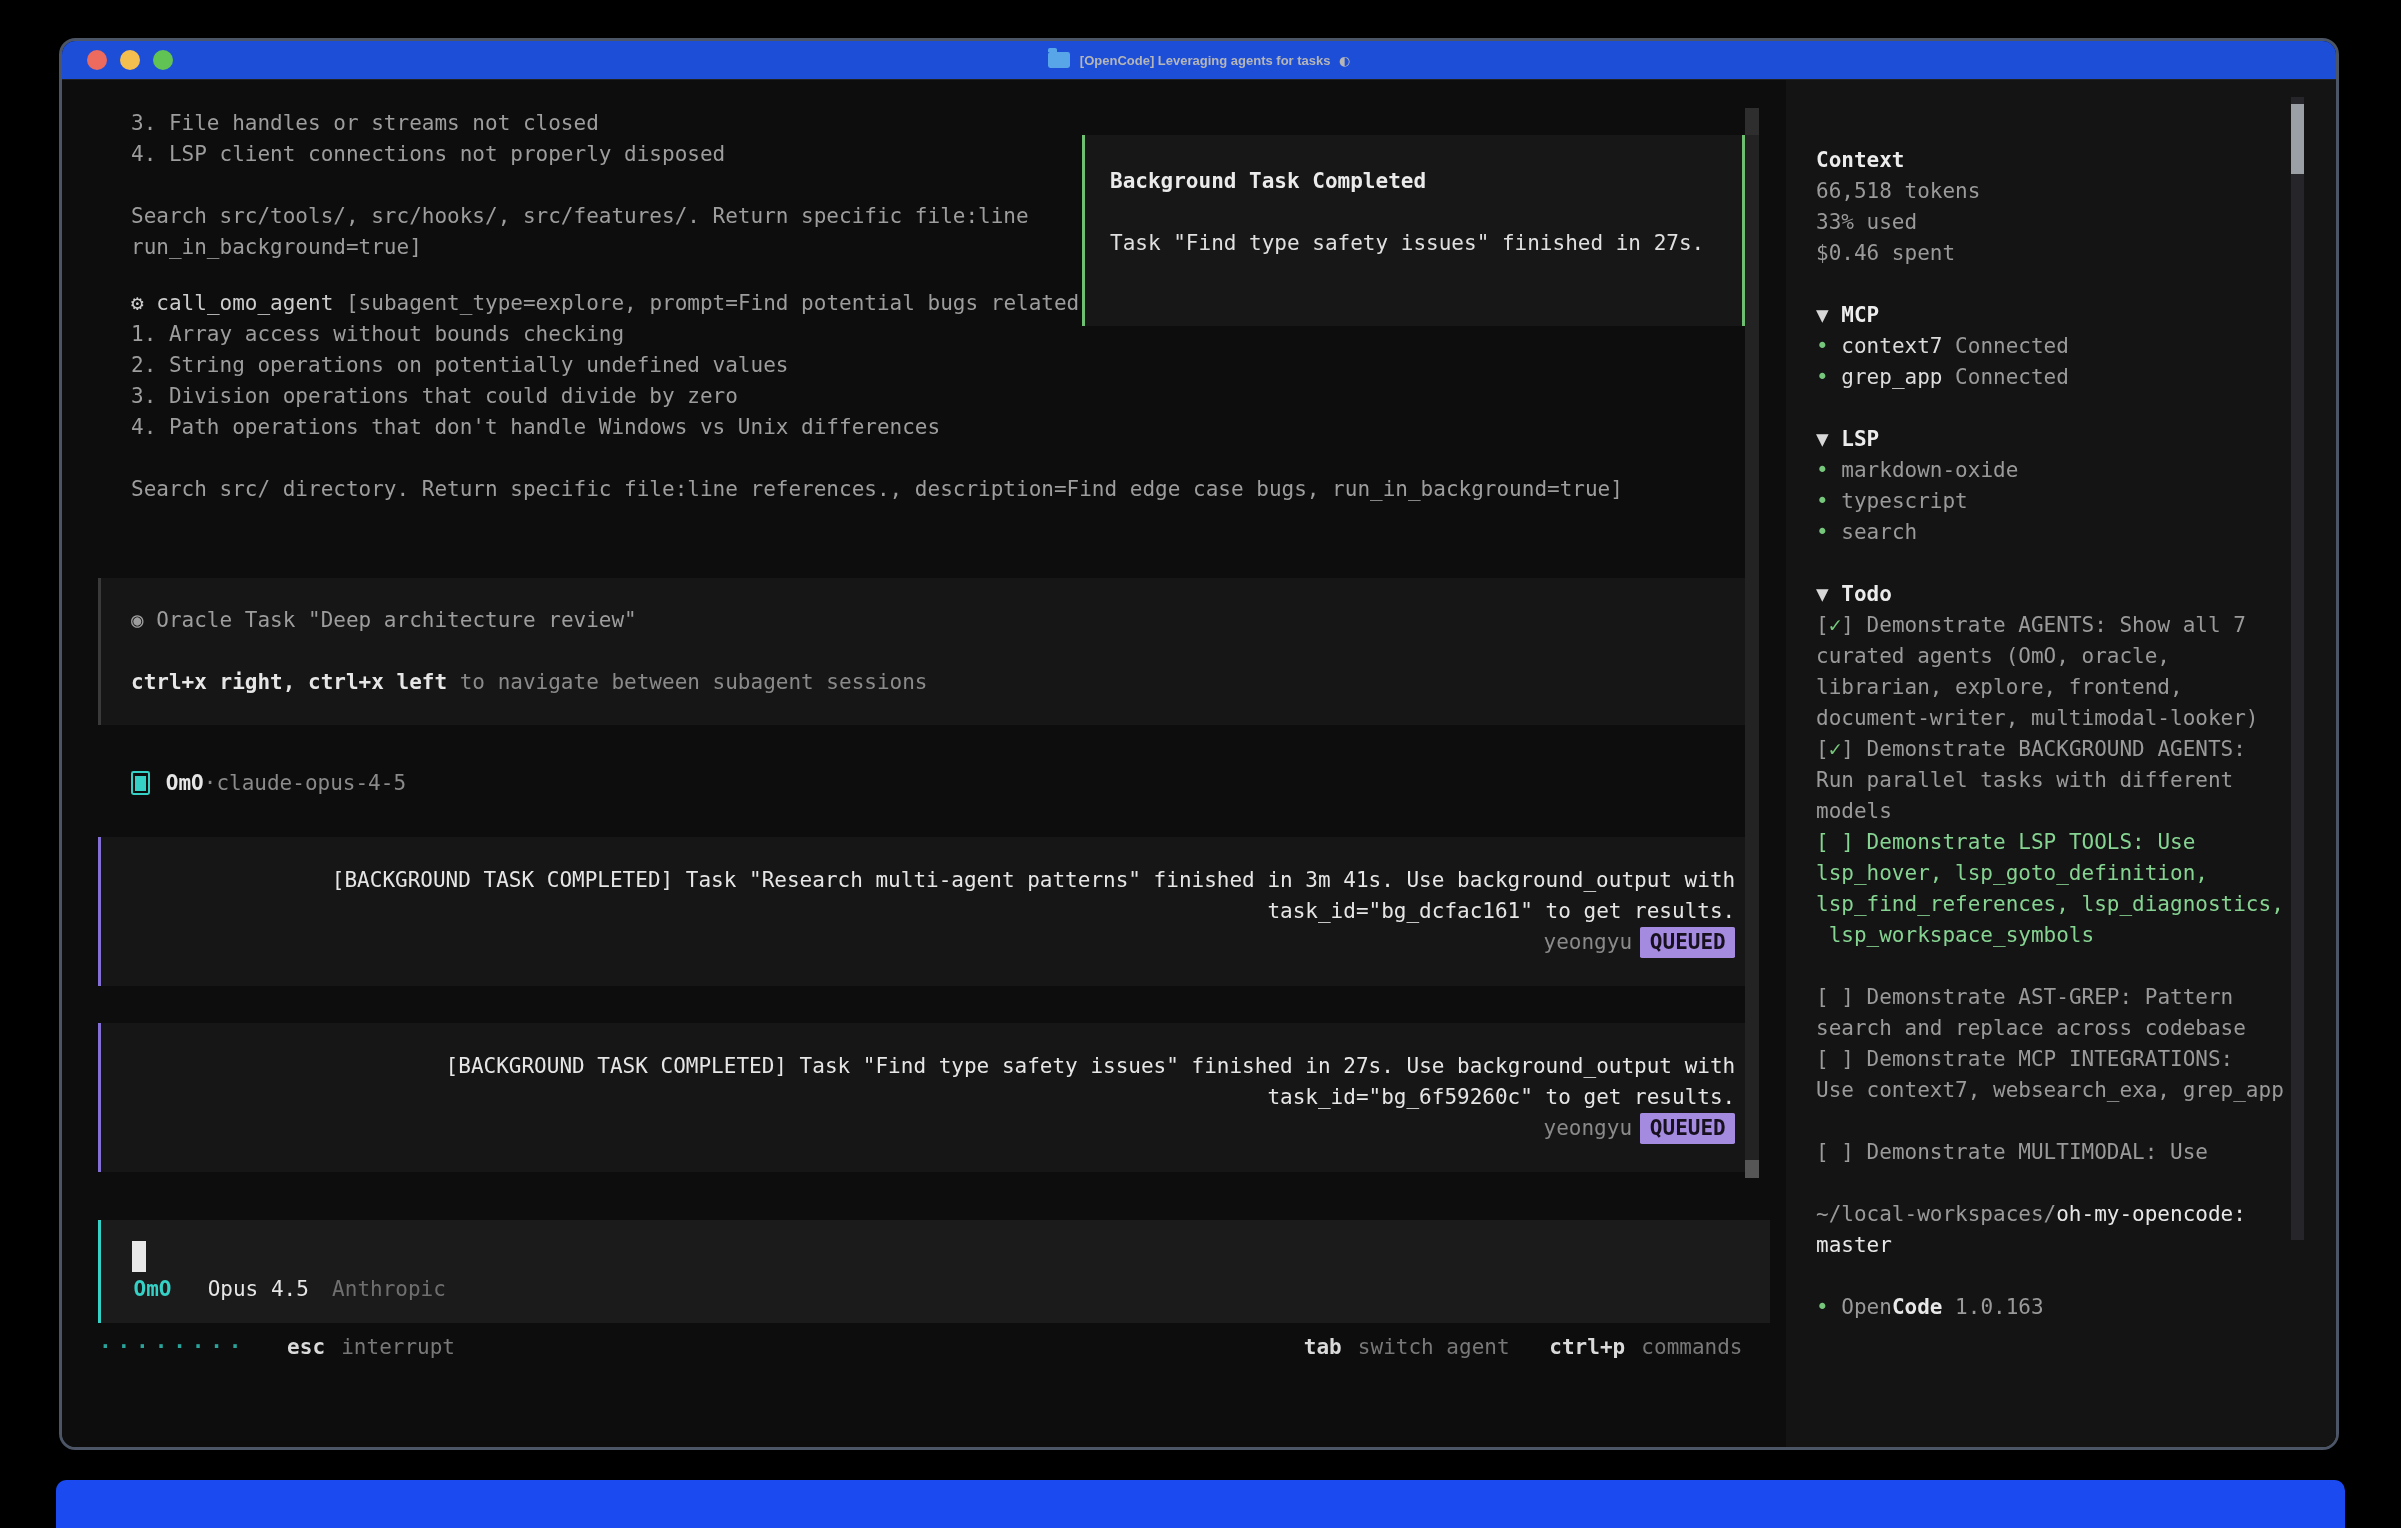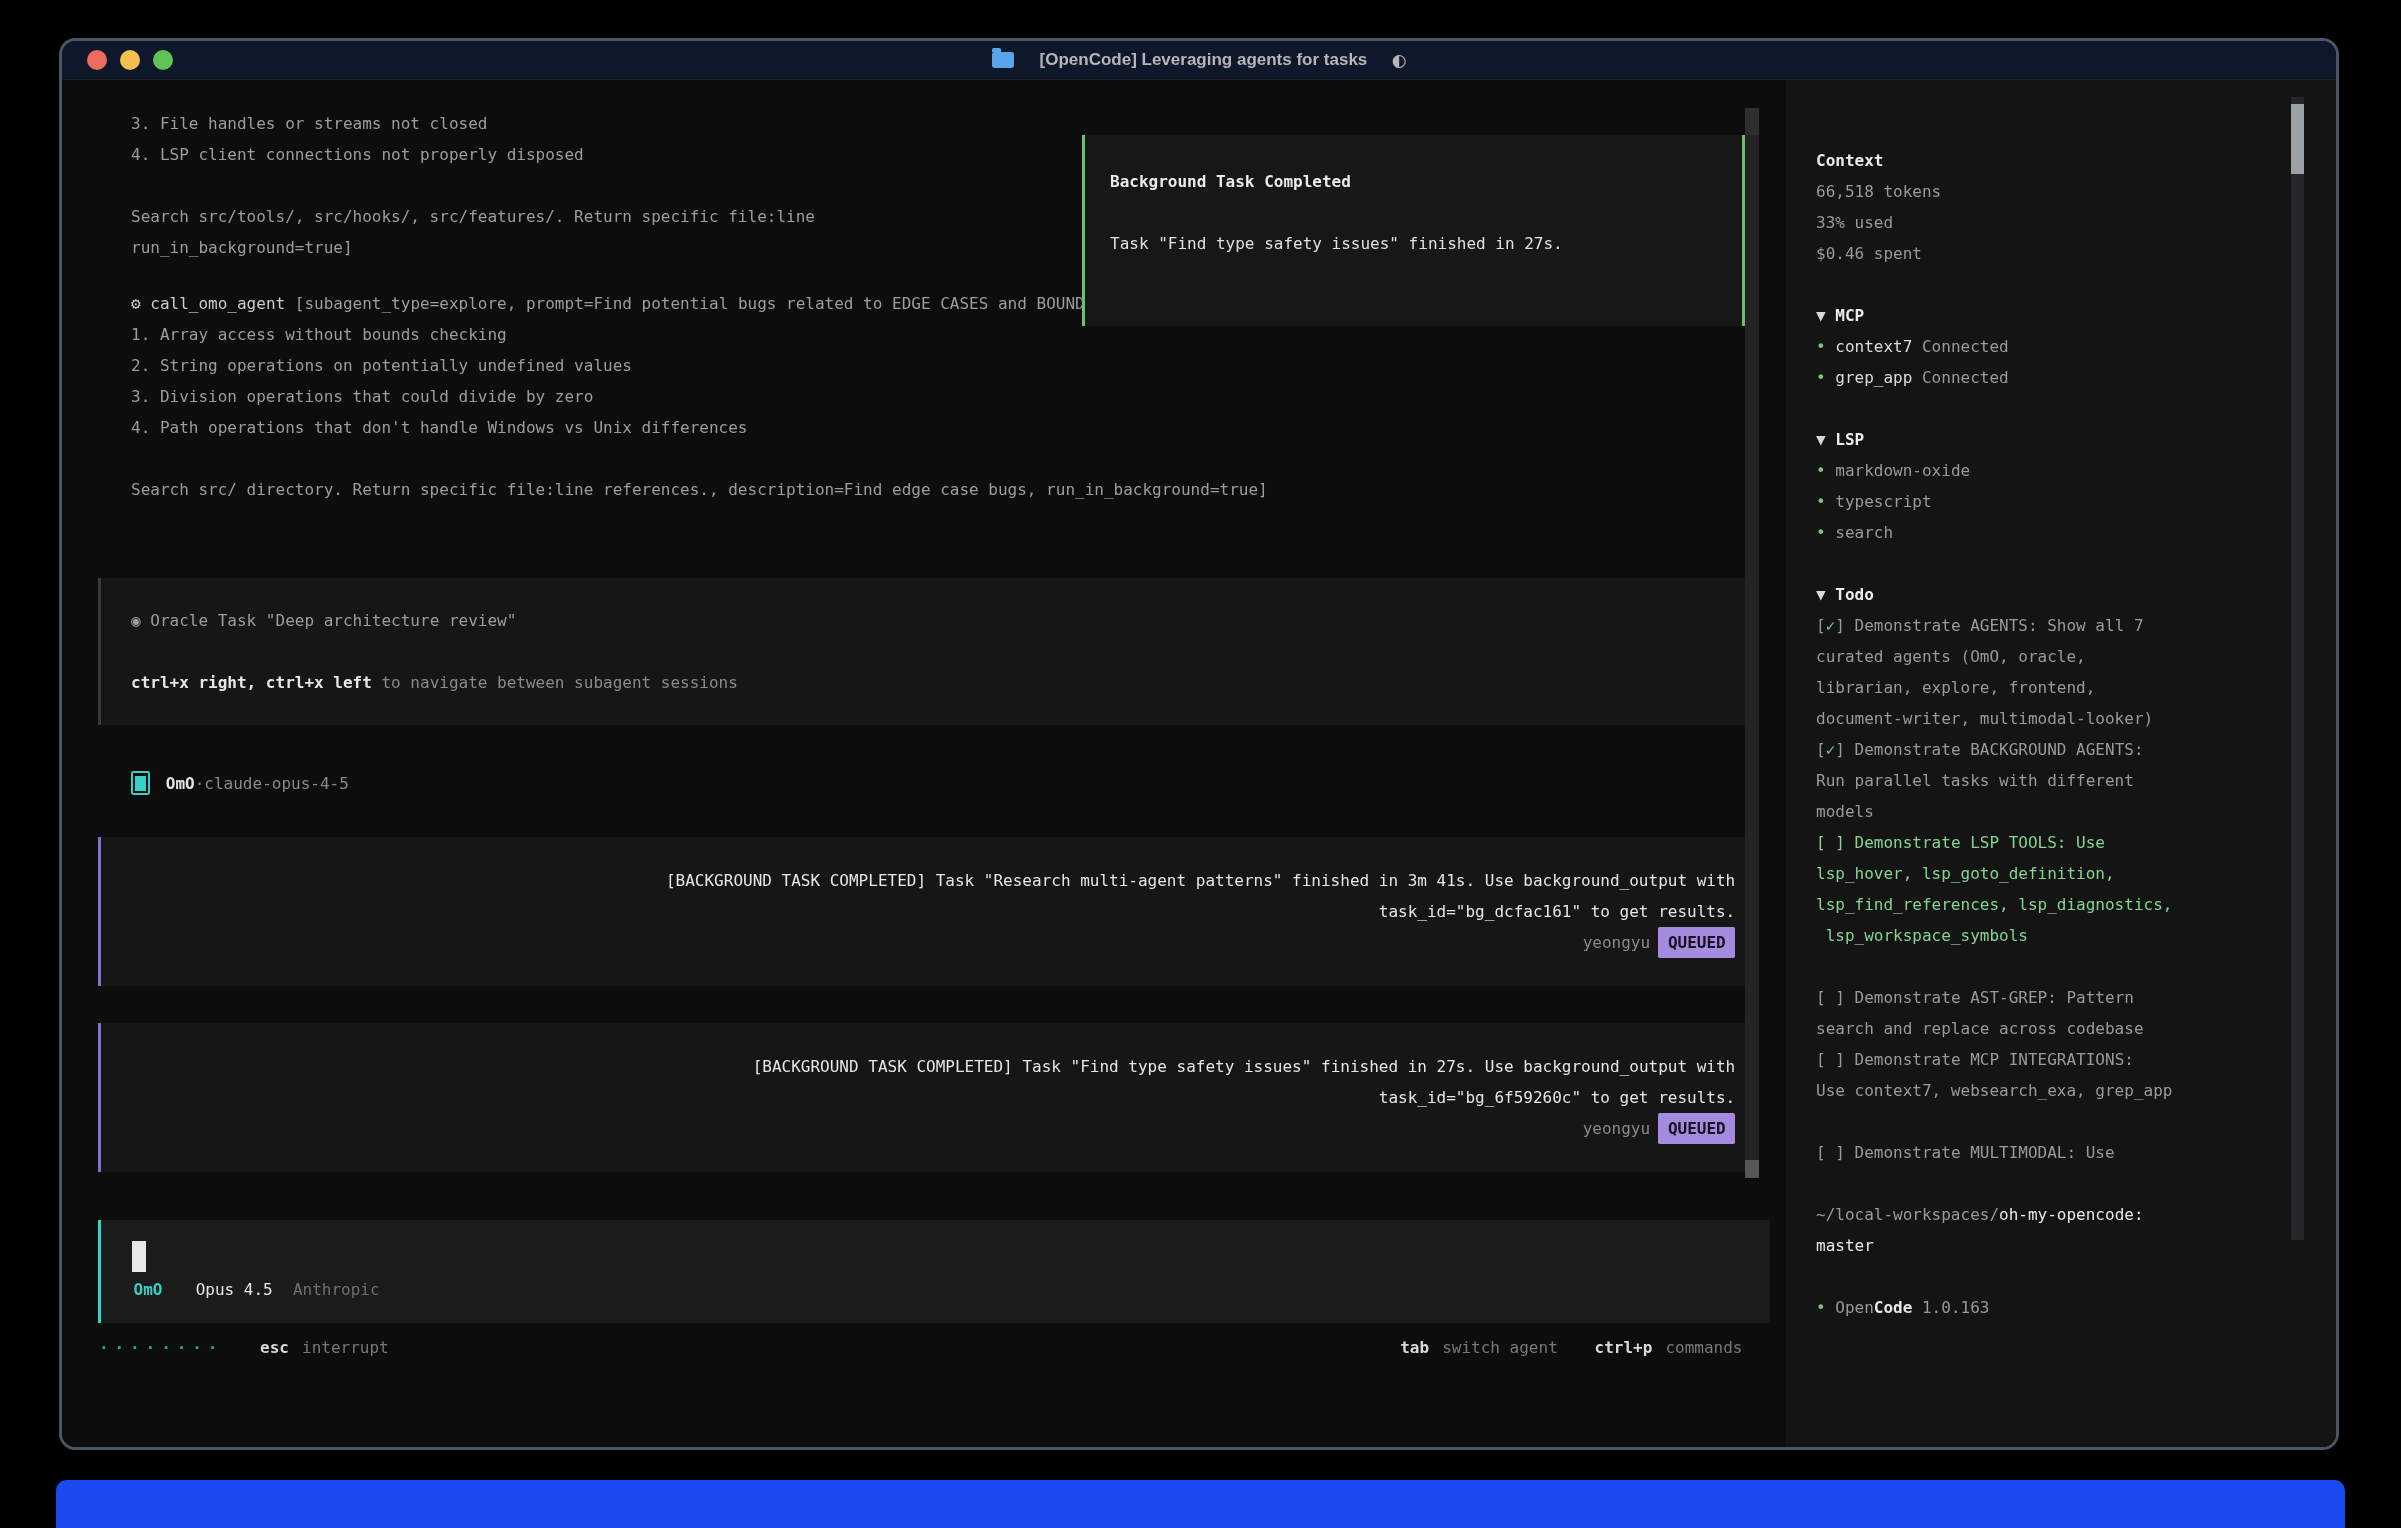--- a/index.html
+++ b/index.html
@@ -1,33 +1,33 @@
 <!DOCTYPE html>
 <html style="font-size:9.5px"><head>
 <meta charset="utf-8">
 <style>
   html,body{margin:0;padding:0;background:#000;}
   body{width:2401px;height:1528px;position:relative;overflow:hidden;
        font-family:"DejaVu Sans Mono",monospace;}
   .window{position:absolute;left:59px;top:38px;width:2274px;height:1406px;
           background:#0d0d0d;border:3px solid #4c5565;border-radius:16.5px;overflow:hidden;}
-  .titlebar{height:38px;background:#0f172a;border-bottom:1.2px solid #222;
+  .titlebar{height:38px;background:#1d4ed8;border-bottom:1.2px solid #222;
             display:flex;align-items:center;justify-content:center;position:relative;
-            font-family:"Liberation Sans",sans-serif;font-size:17px;font-weight:bold;color:#b6b6b6;gap:16px;}
+            font-family:"Liberation Sans",sans-serif;font-size:13px;font-weight:bold;color:#b6b6b6;}
   .lights{position:absolute;left:25px;top:0;height:38px;display:flex;align-items:center;gap:13px;}
   .light{width:20px;height:20px;border-radius:50%;}
   .red{background:#ed6a5e;} .yellow{background:#f5bf4f;} .green{background:#61c354;}
   .folder{display:inline-block;width:22.5px;height:16.5px;background:#58a6e8;border-radius:2.4px;
           position:relative;margin-right:9.5px;vertical-align:-1.8px;}
   .folder:before{content:"";position:absolute;left:0;top:-4.1px;width:9.5px;height:4.7px;
           background:#58a6e8;border-radius:1.8px 1.8px 0 0;}
   .moon{margin-left:8.3px;font-family:"DejaVu Sans",sans-serif;}
 
   .content{position:absolute;left:0;top:39px;right:0;bottom:0;background:#0d0d0d;
-           font-size:16px;line-height:31px;color:#a3a3a3;}
+           font-size:21px;line-height:31px;color:#a3a3a3;}
 
   
   .chat{position:absolute;left:36px;top:28px;width:1649px;}
   .pre{white-space:pre-wrap;}
   .pad{padding-left:33px;}
   .dim{color:#9d9d9d;} .dim2{color:#8a8a8a;} .bright{color:#e6e6e6;}
   .toolname{color:#cdcdcd;}
 
   .box{background:#161616;border-left:3px solid #3a3a3a;padding:27px 11.8px 26.6px 30px;}
   .oraclebox{margin-top:73px;}

